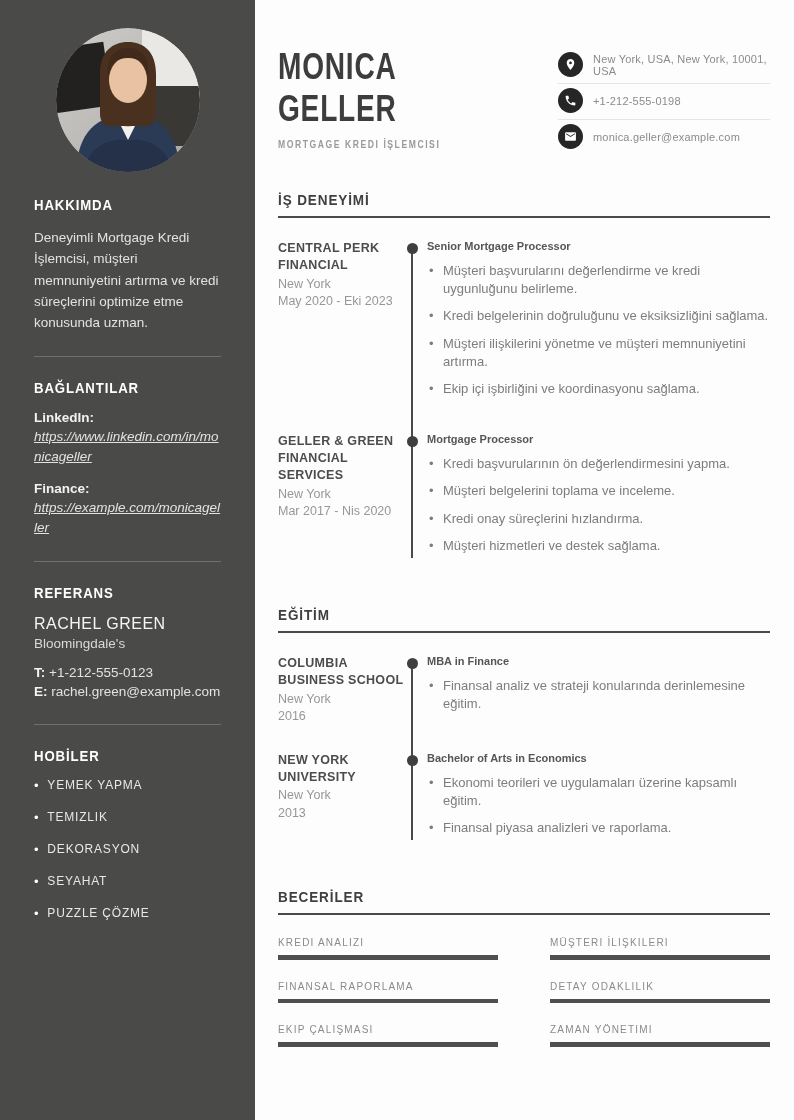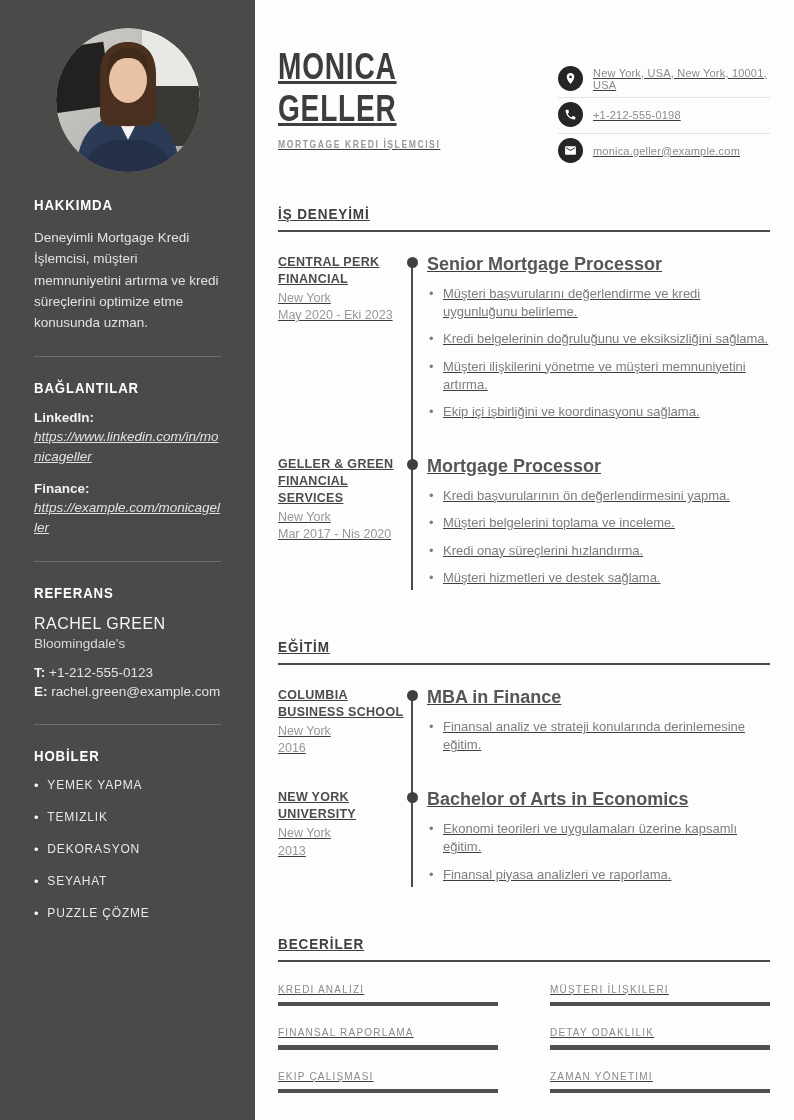--- a/index.html
+++ b/index.html
@@ -41,32 +41,32 @@
   .ref-company { font-size:13.5px; color:#d9d9d9; margin-bottom:12px; }
   .ref-line { font-size:13.5px; color:#e2e2e2; line-height:1.45; }
   .ref-line b { color:#f5f5f5; }
   .hobby-list { list-style:none; margin-top:4px; }
   .hobby-item {
     font-size:12px; letter-spacing:0.8px; color:#e8e8e8;
     margin-bottom:17px; display:flex; align-items:center;
   }
   .hobby-item .dot { margin-right:8px; font-size:13px; color:#ffffff; }
   
-  .main { flex:1; padding:40px 24px 20px 23px; background:#fdfdfd;text-decoration:underline; }
+  .main { flex:1; padding:40px 24px 20px 23px; background:#fdfdfd; }
   .header { display:flex; justify-content:space-between; margin-bottom:36px; }
   .name-block { transform:scaleX(0.78); transform-origin:left; margin-top:6px; }
   .name-line {
     font-size:36px; font-weight:800; color:#3d3d3d;
     letter-spacing:1px; line-height:1.16; white-space:nowrap;
   }
   .job-subtitle {
     font-size:11px; font-weight:bold; color:#9a9a9a;
     letter-spacing:2px; margin-top:8px; white-space:nowrap;
   }
-  .contact-block { width:212px; margin-top:22px; }
+  .contact-block { width:212px; margin-top:8px; }
   .contact-row { display:flex; align-items:center; padding:4px 0 6px 0; }
   .contact-row.bordered { border-bottom:1px solid #e4e4e4; }
   .ci {
     width:25px; height:25px; min-width:25px; border-radius:50%;
     background:#262626; display:flex; align-items:center; justify-content:center;
   }
   .ci svg { width:13px; height:13px; fill:#ffffff; }
   .contact-text { font-size:11px; color:#8b8b8b; margin-left:10px; letter-spacing:0.2px; }
   .section { margin-bottom:42px; }
   .sec-heading {
@@ -85,21 +85,21 @@
   .entry-right { flex:1; padding-left:16px; }
   .timeline-wrap { position:relative; }
   .timeline-line {
     position:absolute; left:133px; top:8px; bottom:6px;
     width:1.5px; background:#4a4a4a;
   }
   .entry-dot {
     position:absolute; left:128.5px; top:3px;
     width:11px; height:11px; border-radius:50%; background:#3f3f3f;
   }
-  .entry-title { font-size:18px; font-weight:bold; color:#565656; margin-bottom:10px; }
+  .entry-title { font-size:11px; font-weight:bold; color:#565656; margin-bottom:10px; }
   .bullet-list { list-style:none; }
   .bullet-list li {
     font-size:13px; color:#7d7d7d; line-height:1.4;
     margin-bottom:9px; padding-left:16px; position:relative;
   }
   .bullet-list li::before { content:"•"; position:absolute; left:2px; color:#7d7d7d; }
   
   .bar-grid {
     display:grid; grid-template-columns:1fr 1fr;
     column-gap:52px; row-gap:21px;

